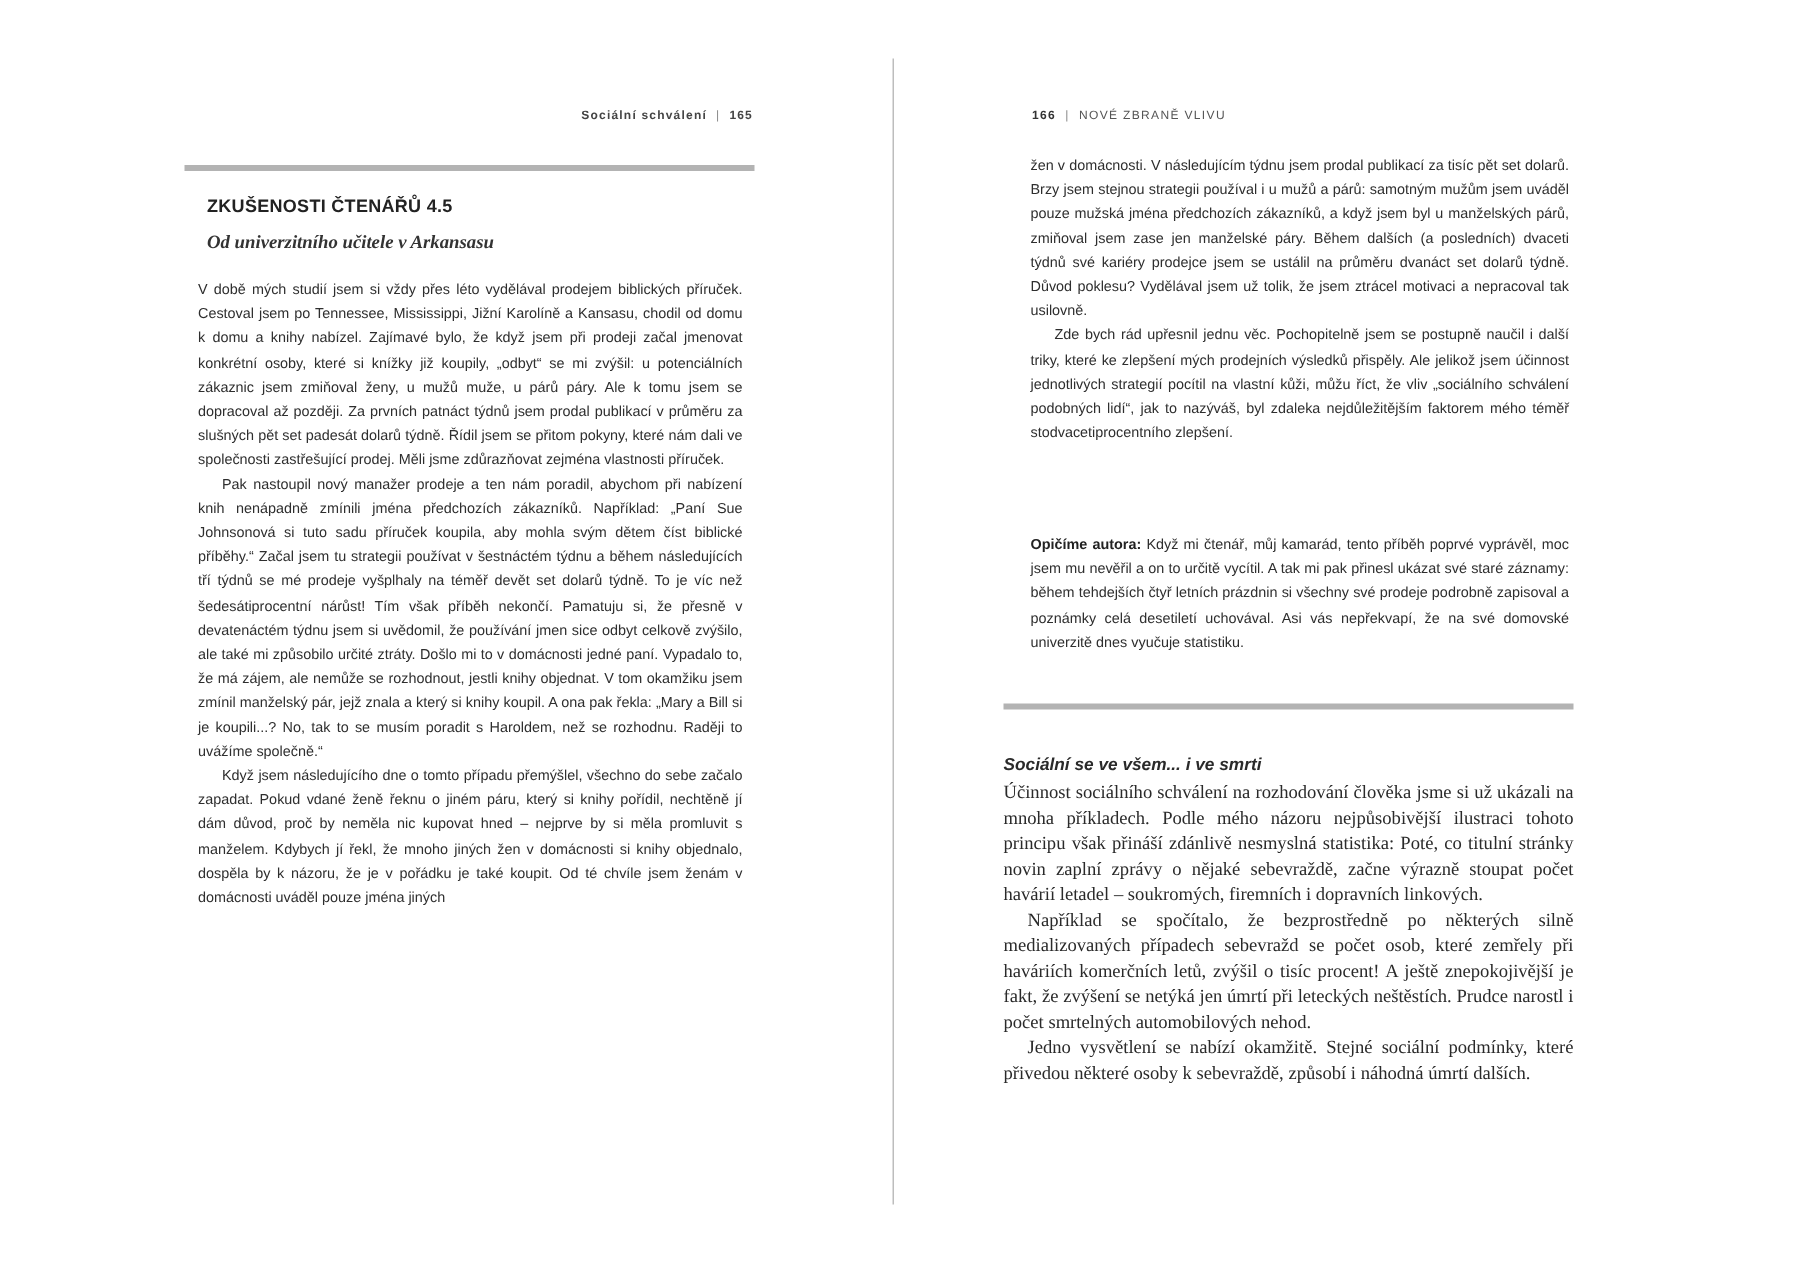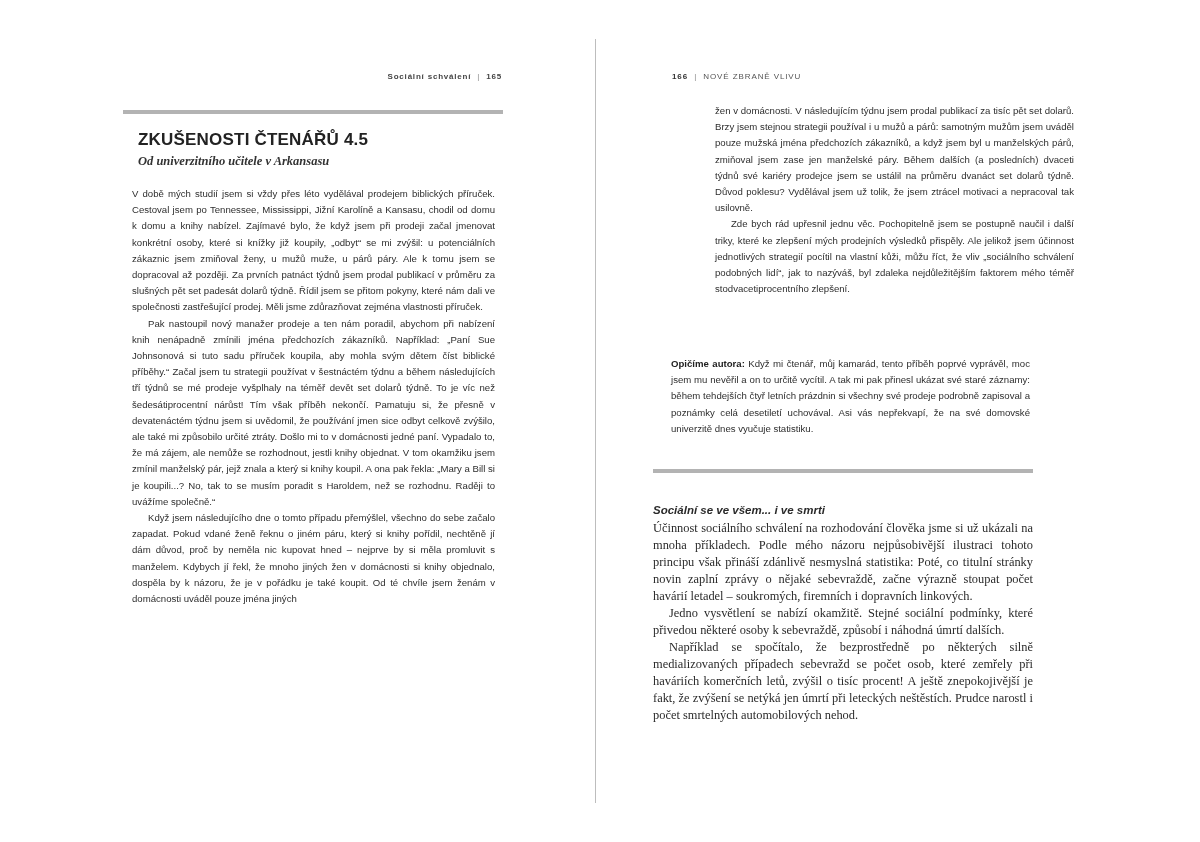--- a/index.html
+++ b/index.html
@@ -1,41 +1,41 @@
 <!DOCTYPE html>
 <html><head>
 <meta charset="utf-8">
 <style>
   html, body { margin: 0; padding: 0; background: #ffffff; }
   body { width: 1200px; height: 842px; position: relative; overflow: hidden; color: #2b2b2b; }
 
   .page { position: absolute; top: 0; height: 842px; }
   .page-left { left: 0; width: 595px; }
-  .page-right { left: 560px; width: 604px; }
+  .page-right { left: 576px; width: 604px; }
 
   .gutter { position: absolute; left: 595px; top: 39px; width: 1px; height: 764px; background: #bdbdbd; }
 
   .running-head { position: absolute; top: 72px; font-family: "Liberation Sans", sans-serif; font-size: 8px; color: #444; letter-spacing: 0.6px; padding-left: 28px; }
   .rh-left { right: 93px; text-align: right; font-weight: bold; letter-spacing: 0.8px; }
   .rh-right { left: 84px; letter-spacing: 0.9px; color: #555; }
   .rh-right .pg { font-weight: bold; color: #333; }
   .rh-sep { color: #888; padding: 0 3px; font-weight: normal; }
 
   .rule { position: absolute; height: 4px; background: #b3b3b3; }
   .rule-left { left: 123px; top: 110px; width: 380px; }
   .rule-right { left: 93px; top: 469px; width: 380px; }
 
-  .box-title { position: absolute; left: 138px; top: 130px; font-family: "Liberation Sans", sans-serif; font-weight: bold; font-size: 17px; color: #222; letter-spacing: 0.2px; margin: 0; }
+  .box-title { position: absolute; left: 138px; top: 130px; font-family: "Liberation Sans", sans-serif; font-weight: bold; font-size: 12px; color: #222; letter-spacing: 0.2px; margin: 0; }
   .box-subtitle { position: absolute; left: 138px; top: 154px; font-family: "Liberation Serif", serif; font-style: italic; font-weight: bold; font-size: 12.5px; color: #333; margin: 0; }
 
   .sans-text { position: absolute; font-family: "Liberation Sans", sans-serif; font-size: 9.6px; line-height: 16.2px; color: #2e2e2e; text-align: justify; }
   .sans-text p { margin: 0; }
   .sans-text p.indent { text-indent: 16px; }
   .left-body { left: 132px; top: 186px; width: 363px; }
-  .right-top { left: 111px; top: 103px; width: 359px; margin-left: 44px; }
+  .right-top { left: 111px; top: 103px; width: 359px; }
   .note { left: 111px; top: 356px; width: 359px; }
   .note b { font-weight: bold; color: #222; }
 
   .section-head { position: absolute; left: 93px; top: 504px; font-family: "Liberation Sans", sans-serif; font-weight: bold; font-style: italic; font-size: 11.5px; color: #2a2a2a; margin: 0; }
   .serif-text { position: absolute; left: 93px; top: 520px; width: 380px; font-family: "Liberation Serif", serif; font-size: 12.4px; line-height: 17px; color: #2a2a2a; text-align: justify; }
   .serif-text p { margin: 0; }
   .serif-text p.indent { text-indent: 16px; }
 </style>
 </head>
 <body>
@@ -76,16 +76,16 @@
   <div class="sans-text note">
     <p><b>Opičíme autora:</b><span> Když mi čtenář, můj kamarád, tento příběh poprvé vyprávěl, moc jsem mu nevěřil a on to určitě vycítil. A tak mi pak přinesl ukázat své staré záznamy: během tehdejších čtyř letních prázdnin si všechny své prodeje podrobně zapisoval a poznámky celá desetiletí uchovával. Asi vás nepřekvapí, že na své domovské univerzitě dnes vyučuje statistiku.</span></p>
   </div>
 
   <div class="rule rule-right"></div>
 
   <h3 class="section-head">Sociální se ve všem... i ve smrti</h3>
 
   <div class="serif-text">
     <p>Účinnost sociálního schválení na rozhodování člověka jsme si už ukázali na mnoha příkladech. Podle mého názoru nejpůsobivější ilustraci tohoto principu však přináší zdánlivě nesmyslná statistika: Poté, co titulní stránky novin zaplní zprávy o nějaké sebevraždě, začne výrazně stoupat počet havárií letadel – soukromých, firemních i dopravních linkových.</p>
+    <p class="indent">Například se spočítalo, že bezprostředně po některých silně medializovaných případech sebevražd se počet osob, které zemřely při haváriích komerčních letů, zvýšil o tisíc procent! A ještě znepokojivější je fakt, že zvýšení se netýká jen úmrtí při leteckých neštěstích. Prudce narostl i počet smrtelných automobilových nehod.</p>
     <p class="indent">Jedno vysvětlení se nabízí okamžitě. Stejné sociální podmínky, které přivedou některé osoby k sebevraždě, způsobí i náhodná úmrtí dalších.</p>
-    <p class="indent">Například se spočítalo, že bezprostředně po některých silně medializovaných případech sebevražd se počet osob, které zemřely při haváriích komerčních letů, zvýšil o tisíc procent! A ještě znepokojivější je fakt, že zvýšení se netýká jen úmrtí při leteckých neštěstích. Prudce narostl i počet smrtelných automobilových nehod.</p>
   </div>
 </section>
 
 </body></html>

